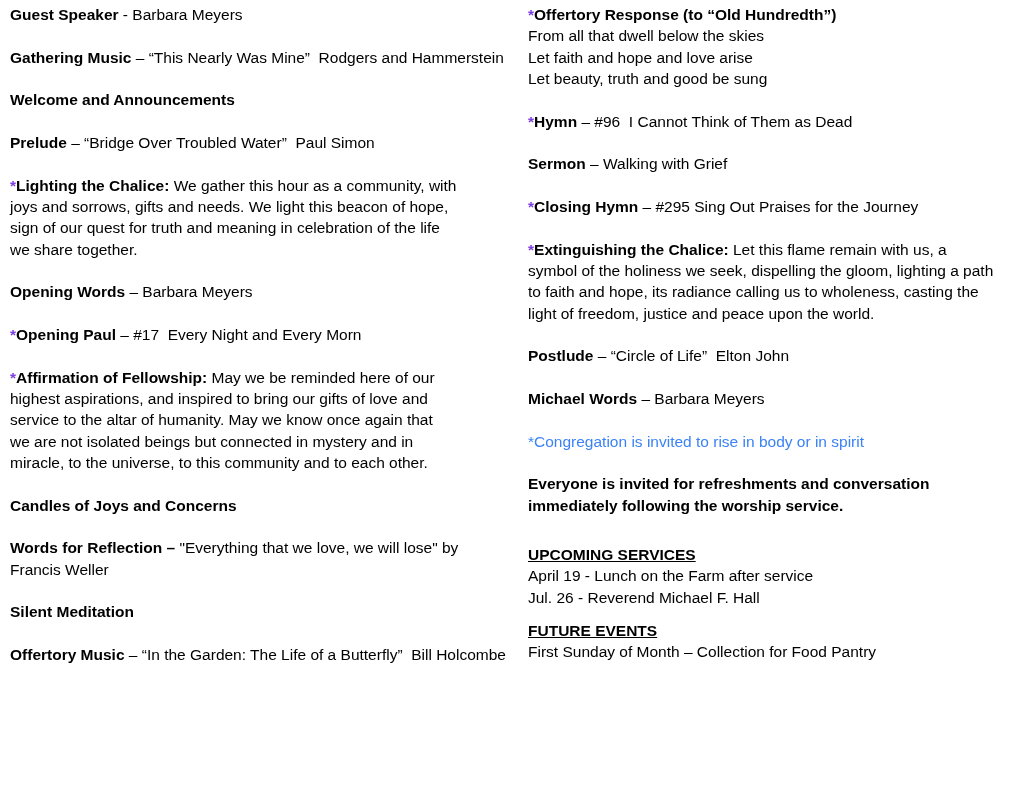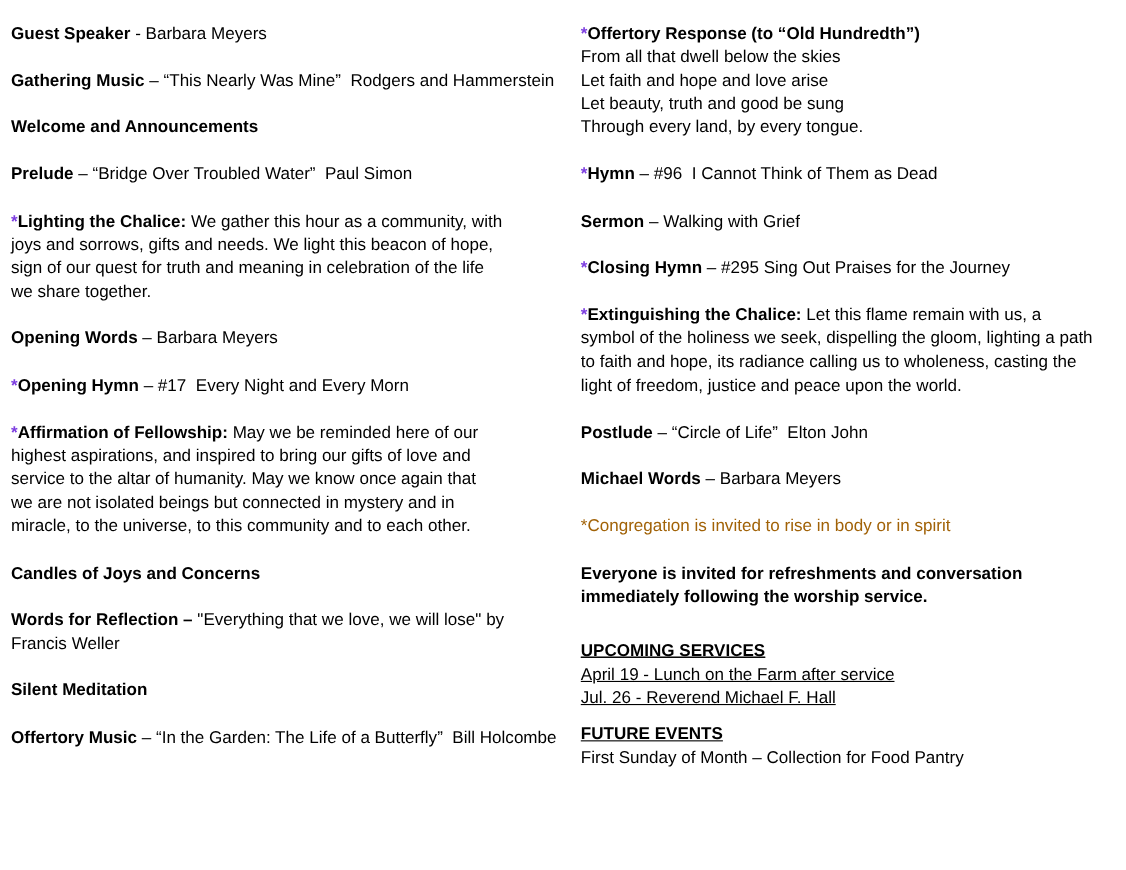--- a/index.html
+++ b/index.html
@@ -13,33 +13,33 @@
     width: 1024px;
     height: 791px;
     overflow: hidden;
     font-family: "Liberation Sans", "DejaVu Sans", sans-serif;
     font-size: 15.5px;
     line-height: 21.33px;
     color: #000000;
   }
   .col {
     position: absolute;
-    top: 20px;
+    top: 4px;
   }
   .col-left  { left: 10px;  width: 510px; }
   .col-right { left: 528px; width: 490px; }
 
   p.entry { margin: 0 0 21.33px 0; padding: 0; }
   p.entry:last-child { margin-bottom: 0; }
   p.tight   { margin-bottom: 28px; }
-  p.section { margin-bottom: 12px; text-decoration: underline; }
+  p.section { margin-bottom: 12px; }
 
   .b   { font-weight: 700; }
   .star { color: #7d3ee0; font-weight: 700; }
-  .purple { color: #a16207; }
+  .purple { color: #3b82f6; }
   .t, .star, .b, .line, .hdr { white-space: pre-wrap; }
   .line { display: block; }
   .hdr  { display: block; font-weight: 700; text-decoration: underline; }
 </style>
 </head>
 <body>
 
 <div class="col col-left">
 
   <p class="entry"><span class="b">Guest Speaker</span><span class="t"> - Barbara Meyers</span></p>
@@ -47,37 +47,37 @@
   <p class="entry"><span class="b">Gathering Music</span><span class="t"> – “This Nearly Was Mine”  Rodgers and Hammerstein</span></p>
 
   <p class="entry"><span class="b">Welcome and Announcements</span></p>
 
   <p class="entry"><span class="b">Prelude</span><span class="t"> – “Bridge Over Troubled Water”  Paul Simon</span></p>
 
   <p class="entry"><span class="star">*</span><span class="b">Lighting the Chalice:</span><span class="t"> We gather this hour as a community, with</span><span class="line">joys and sorrows, gifts and needs. We light this beacon of hope,</span><span class="line">sign of our quest for truth and meaning in celebration of the life</span><span class="line">we share together.</span></p>
 
   <p class="entry"><span class="b">Opening Words</span><span class="t"> – Barbara Meyers</span></p>
 
-  <p class="entry"><span class="star">*</span><span class="b">Opening Hymn</span><span class="t"> – #17  Every Night and Every Morn</span></p>
+  <p class="entry"><span class="star">*</span><span class="b">Opening Paul</span><span class="t"> – #17  Every Night and Every Morn</span></p>
 
   <p class="entry"><span class="star">*</span><span class="b">Affirmation of Fellowship:</span><span class="t"> May we be reminded here of our</span><span class="line">highest aspirations, and inspired to bring our gifts of love and</span><span class="line">service to the altar of humanity. May we know once again that</span><span class="line">we are not isolated beings but connected in mystery and in</span><span class="line">miracle, to the universe, to this community and to each other.</span></p>
 
   <p class="entry"><span class="b">Candles of Joys and Concerns</span></p>
 
   <p class="entry"><span class="b">Words for Reflection –</span><span class="t"> "Everything that we love, we will lose" by</span><span class="line">Francis Weller</span></p>
 
   <p class="entry"><span class="b">Silent Meditation</span></p>
 
   <p class="entry"><span class="b">Offertory Music</span><span class="t"> – “In the Garden: The Life of a Butterfly”  Bill Holcombe</span></p>
 
 </div>
 
 <div class="col col-right">
 
-  <p class="entry"><span class="star">*</span><span class="b">Offertory Response (to “Old Hundredth”)</span><span class="line">From all that dwell below the skies</span><span class="line">Let faith and hope and love arise</span><span class="line">Let beauty, truth and good be sung</span><span class="line">Through every land, by every tongue.</span></p>
+  <p class="entry"><span class="star">*</span><span class="b">Offertory Response (to “Old Hundredth”)</span><span class="line">From all that dwell below the skies</span><span class="line">Let faith and hope and love arise</span><span class="line">Let beauty, truth and good be sung</span></p>
 
   <p class="entry"><span class="star">*</span><span class="b">Hymn</span><span class="t"> – #96  I Cannot Think of Them as Dead</span></p>
 
   <p class="entry"><span class="b">Sermon</span><span class="t"> – Walking with Grief</span></p>
 
   <p class="entry"><span class="star">*</span><span class="b">Closing Hymn</span><span class="t"> – #295 Sing Out Praises for the Journey</span></p>
 
   <p class="entry"><span class="star">*</span><span class="b">Extinguishing the Chalice:</span><span class="t"> Let this flame remain with us, a</span><span class="line">symbol of the holiness we seek, dispelling the gloom, lighting a path</span><span class="line">to faith and hope, its radiance calling us to wholeness, casting the</span><span class="line">light of freedom, justice and peace upon the world.</span></p>
 
   <p class="entry"><span class="b">Postlude</span><span class="t"> – “Circle of Life”  Elton John</span></p>

